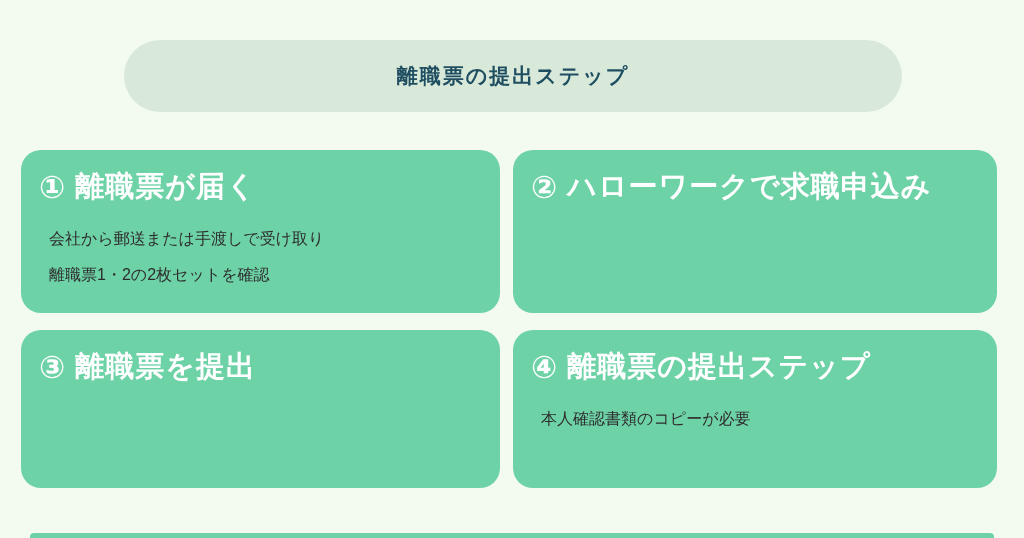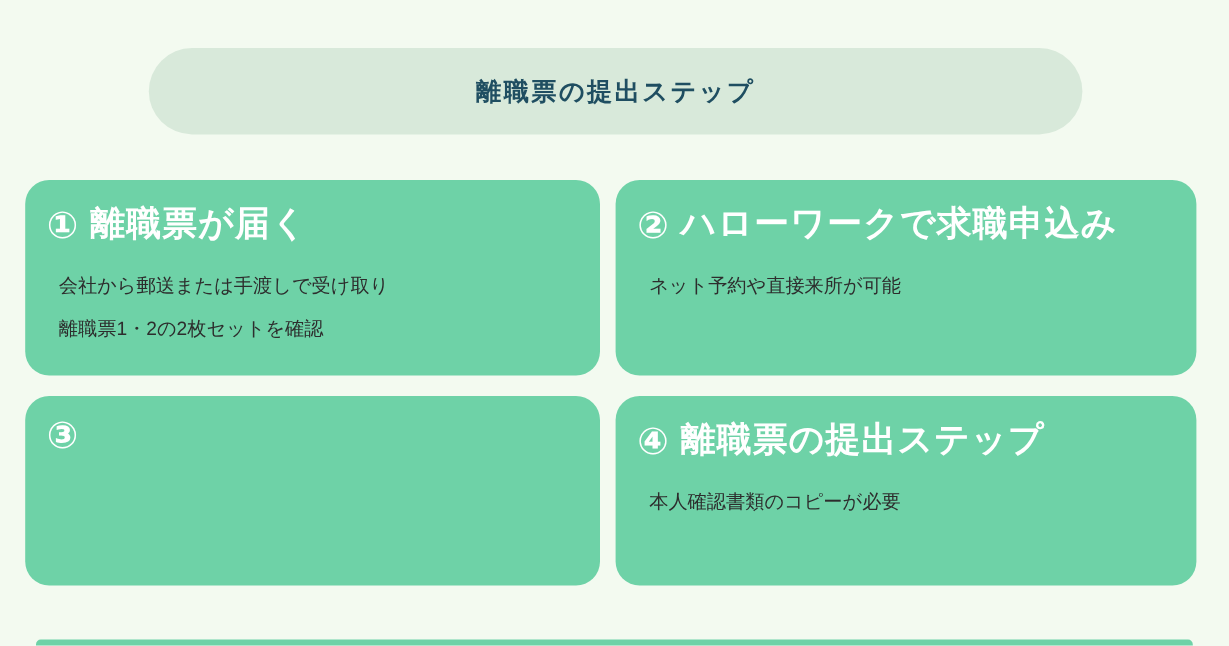--- a/index.html
+++ b/index.html
@@ -94,27 +94,27 @@
       <p class="card-line">離職票1・2の2枚セットを確認</p>
     </div>
   </section>
 
   <section class="card">
     <h2 class="card-heading">
       <span class="step-num">②</span>
       <span>ハローワークで求職申込み</span>
     </h2>
     <div class="card-body">
-      <p class="card-line">ネット予約や直接来所が可能</p>
     </div>
   </section>
 
   <section class="card">
     <h2 class="card-heading">
       <span class="step-num">③</span>
+      <span>離職票を提出</span>
     </h2>
     <div class="card-body">
     </div>
   </section>
 
   <section class="card">
     <h2 class="card-heading">
       <span class="step-num">④</span>
       <span>離職票の提出ステップ</span>
     </h2>

